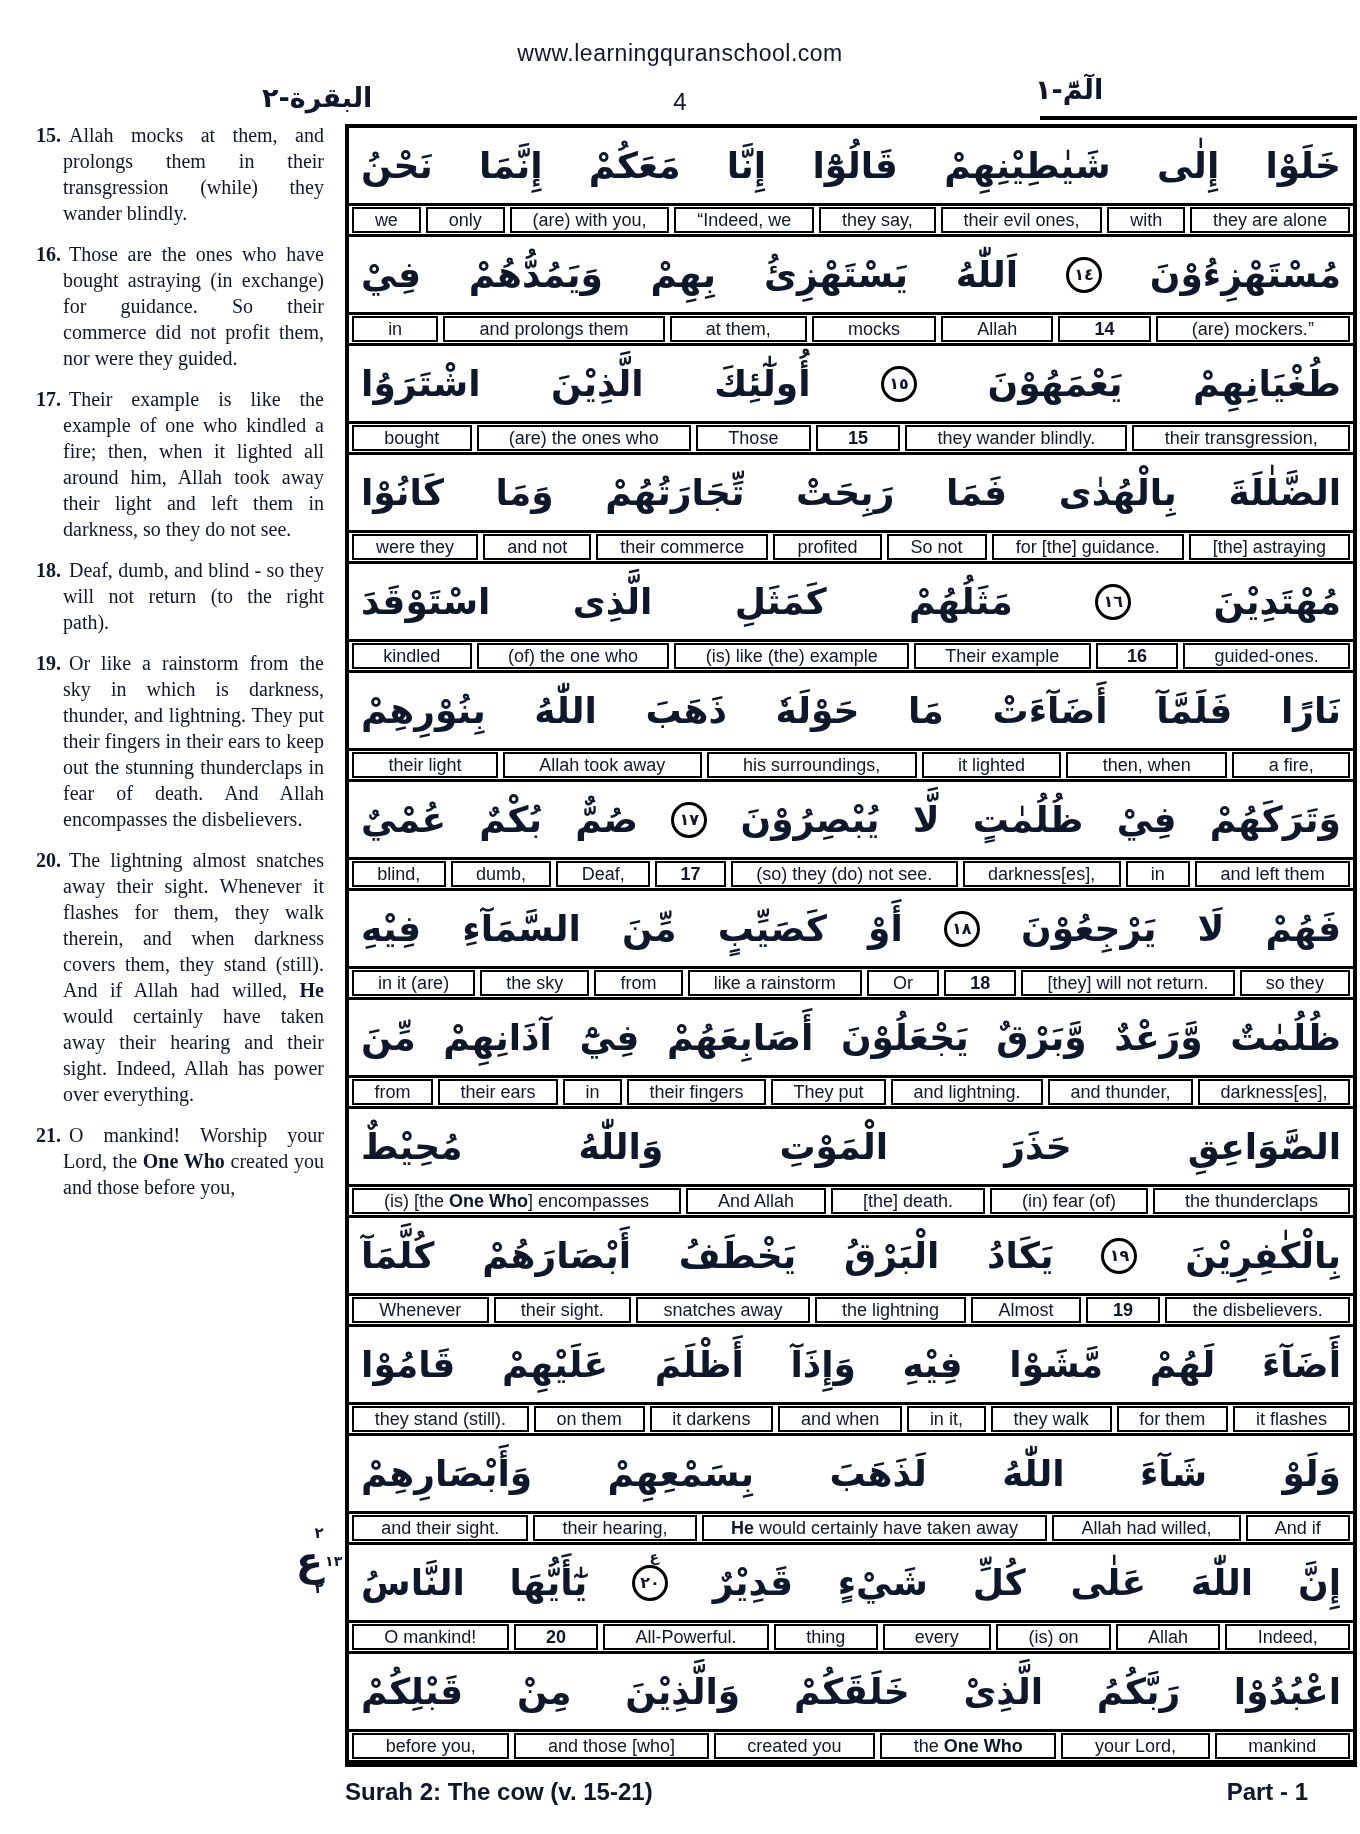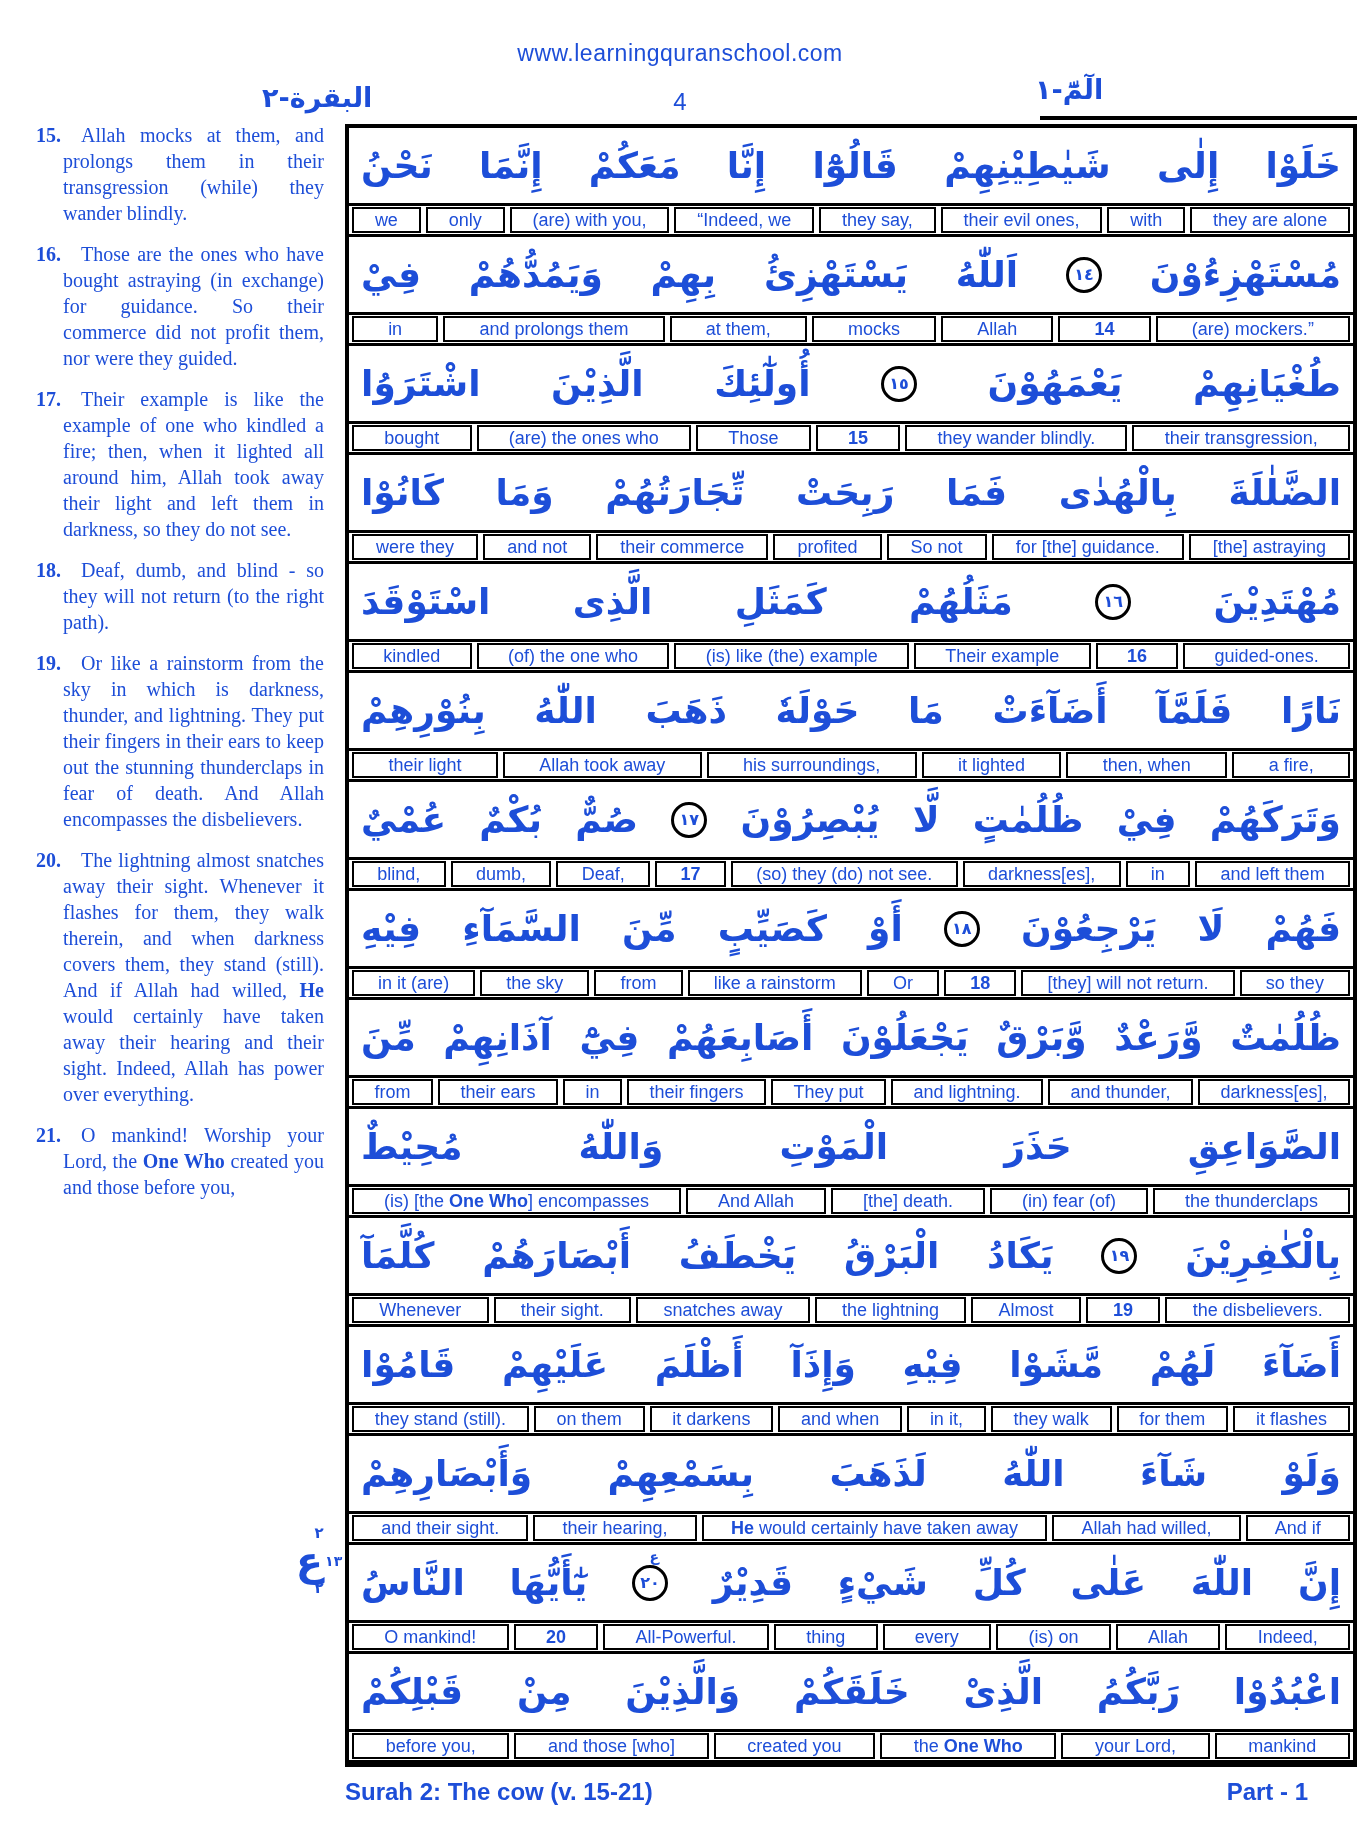--- a/index.html
+++ b/index.html
@@ -1,33 +1,33 @@
 <!DOCTYPE html>
 <html><head>
 <meta charset="utf-8">
 <style>
   html,body{margin:0;padding:0;background:#fff;}
-  .page{position:relative;width:1360px;height:1834px;background:#ffffff;color:#1d4ed8;
+  .page{position:relative;width:1360px;height:1834px;background:#ffffff;color:#0f172a;
         font-family:"Liberation Sans",sans-serif;overflow:hidden;}
 
   
   .url{position:absolute;top:40px;left:0;right:0;text-align:center;font-size:23px;letter-spacing:0.5px;}
   .pagenum{position:absolute;top:88px;left:0;right:0;text-align:center;font-size:24px;}
   .hdr-surah{position:absolute;top:82px;left:262px;direction:rtl;
              font-family:"DejaVu Sans",sans-serif;font-weight:bold;font-size:27px;}
   .hdr-juz{position:absolute;top:74px;left:1035px;direction:rtl;
            font-family:"DejaVu Sans",sans-serif;font-weight:bold;font-size:27px;}
   .hdr-line{position:absolute;top:116px;left:1040px;width:317px;height:4px;background:#000;}
 
   
   .left-col{position:absolute;top:122px;left:36px;width:288px;
             font-family:"Liberation Serif",serif;font-size:20px;line-height:26px;text-align:justify;}
   .para{margin:0 0 15px 0;padding-left:27px;text-indent:-27px;}
   .para.nonum{text-indent:0;}
-  .vnum{margin-right:20px;}
+  .vnum{margin-right:8px;}
 
   
   .qtable{position:absolute;top:124px;left:345px;width:1012px;box-sizing:border-box;
           border:4px solid #000;background:#fff;}
   .aline{height:75px;display:flex;direction:rtl;justify-content:space-between;align-items:center;
          padding:0 12px;font-family:"DejaVu Sans",sans-serif;font-weight:bold;font-size:36px;
          overflow:hidden;white-space:nowrap;}
   .aword{display:inline-block;}
   .ayah{width:36px;height:36px;min-width:36px;box-sizing:border-box;border:3px solid #000;border-radius:50%;
         display:flex;align-items:center;justify-content:center;font-size:16px;font-weight:bold;position:relative;}

